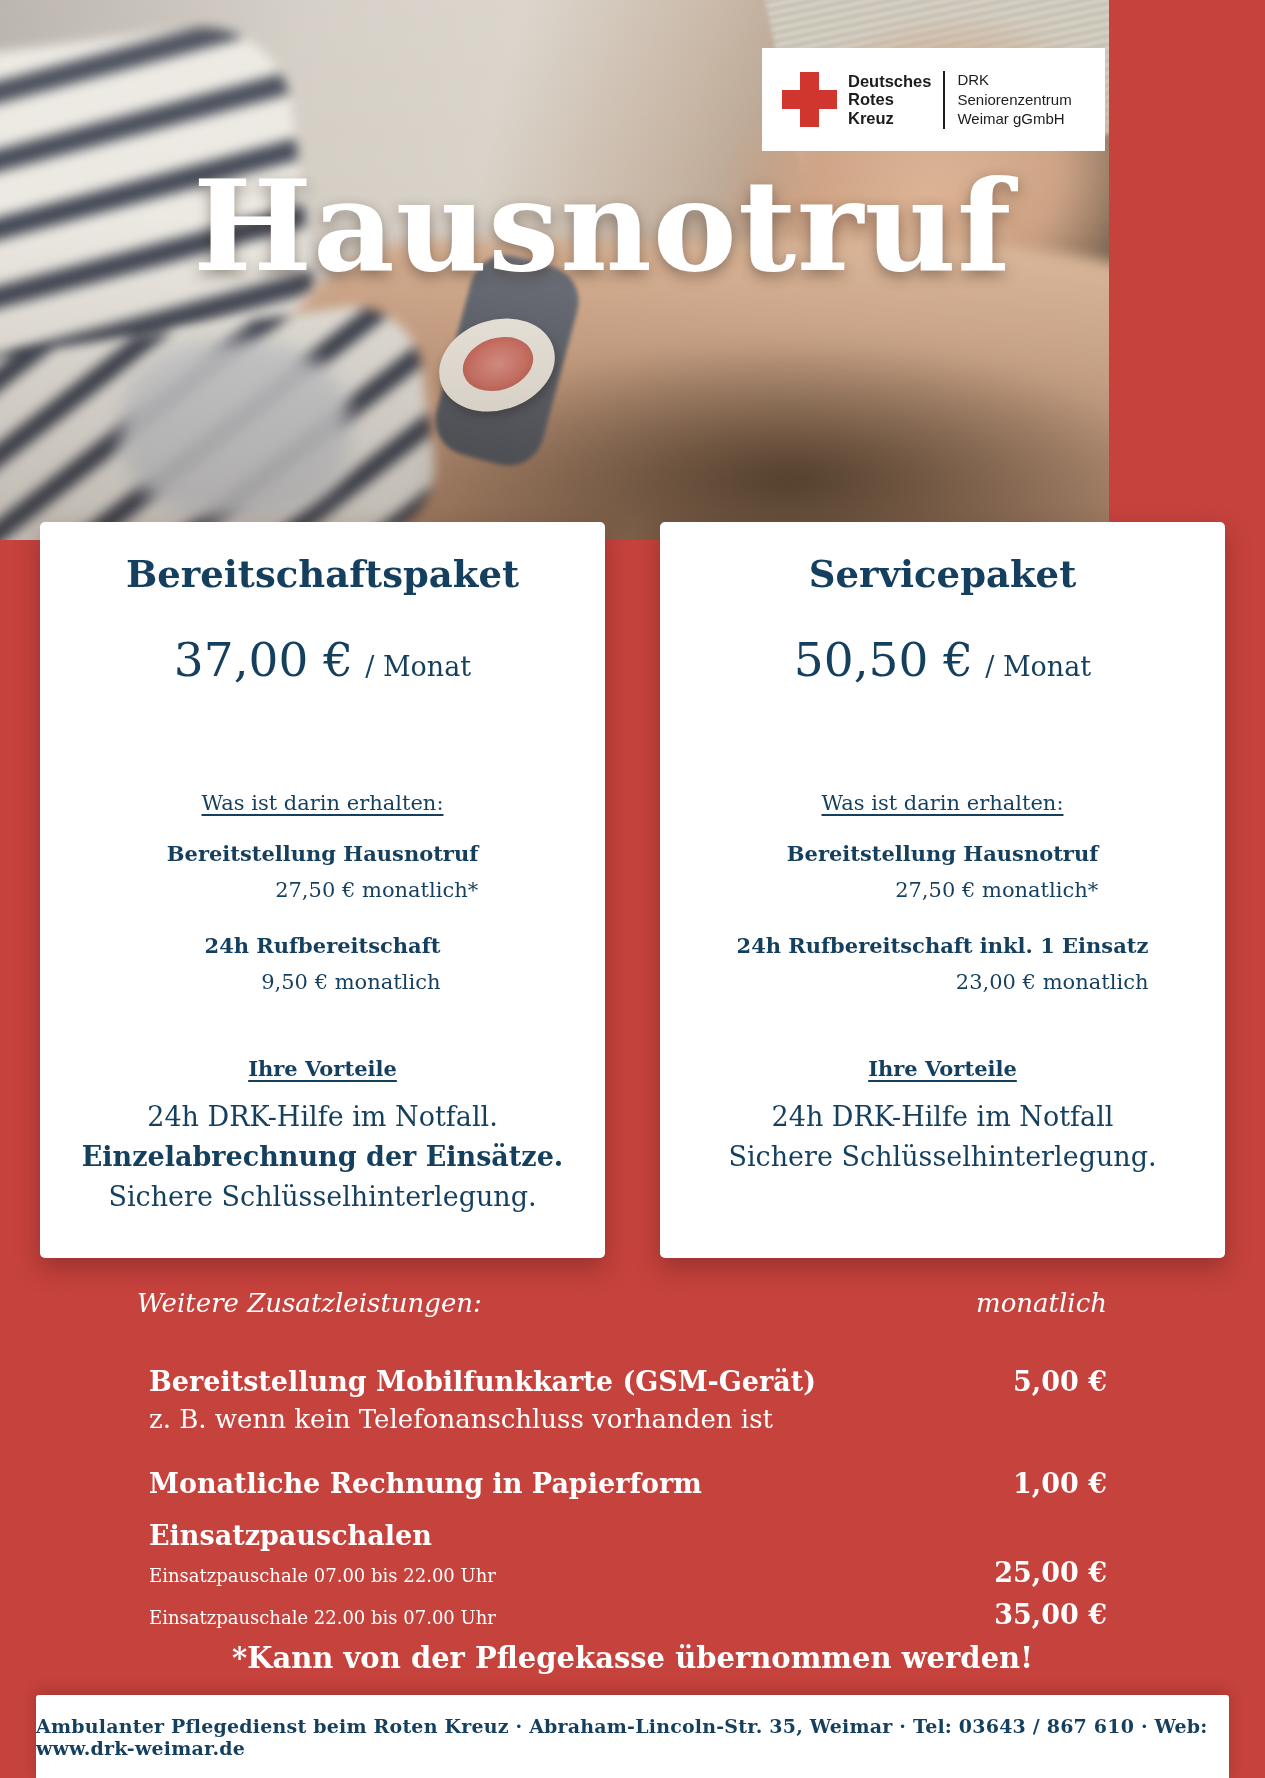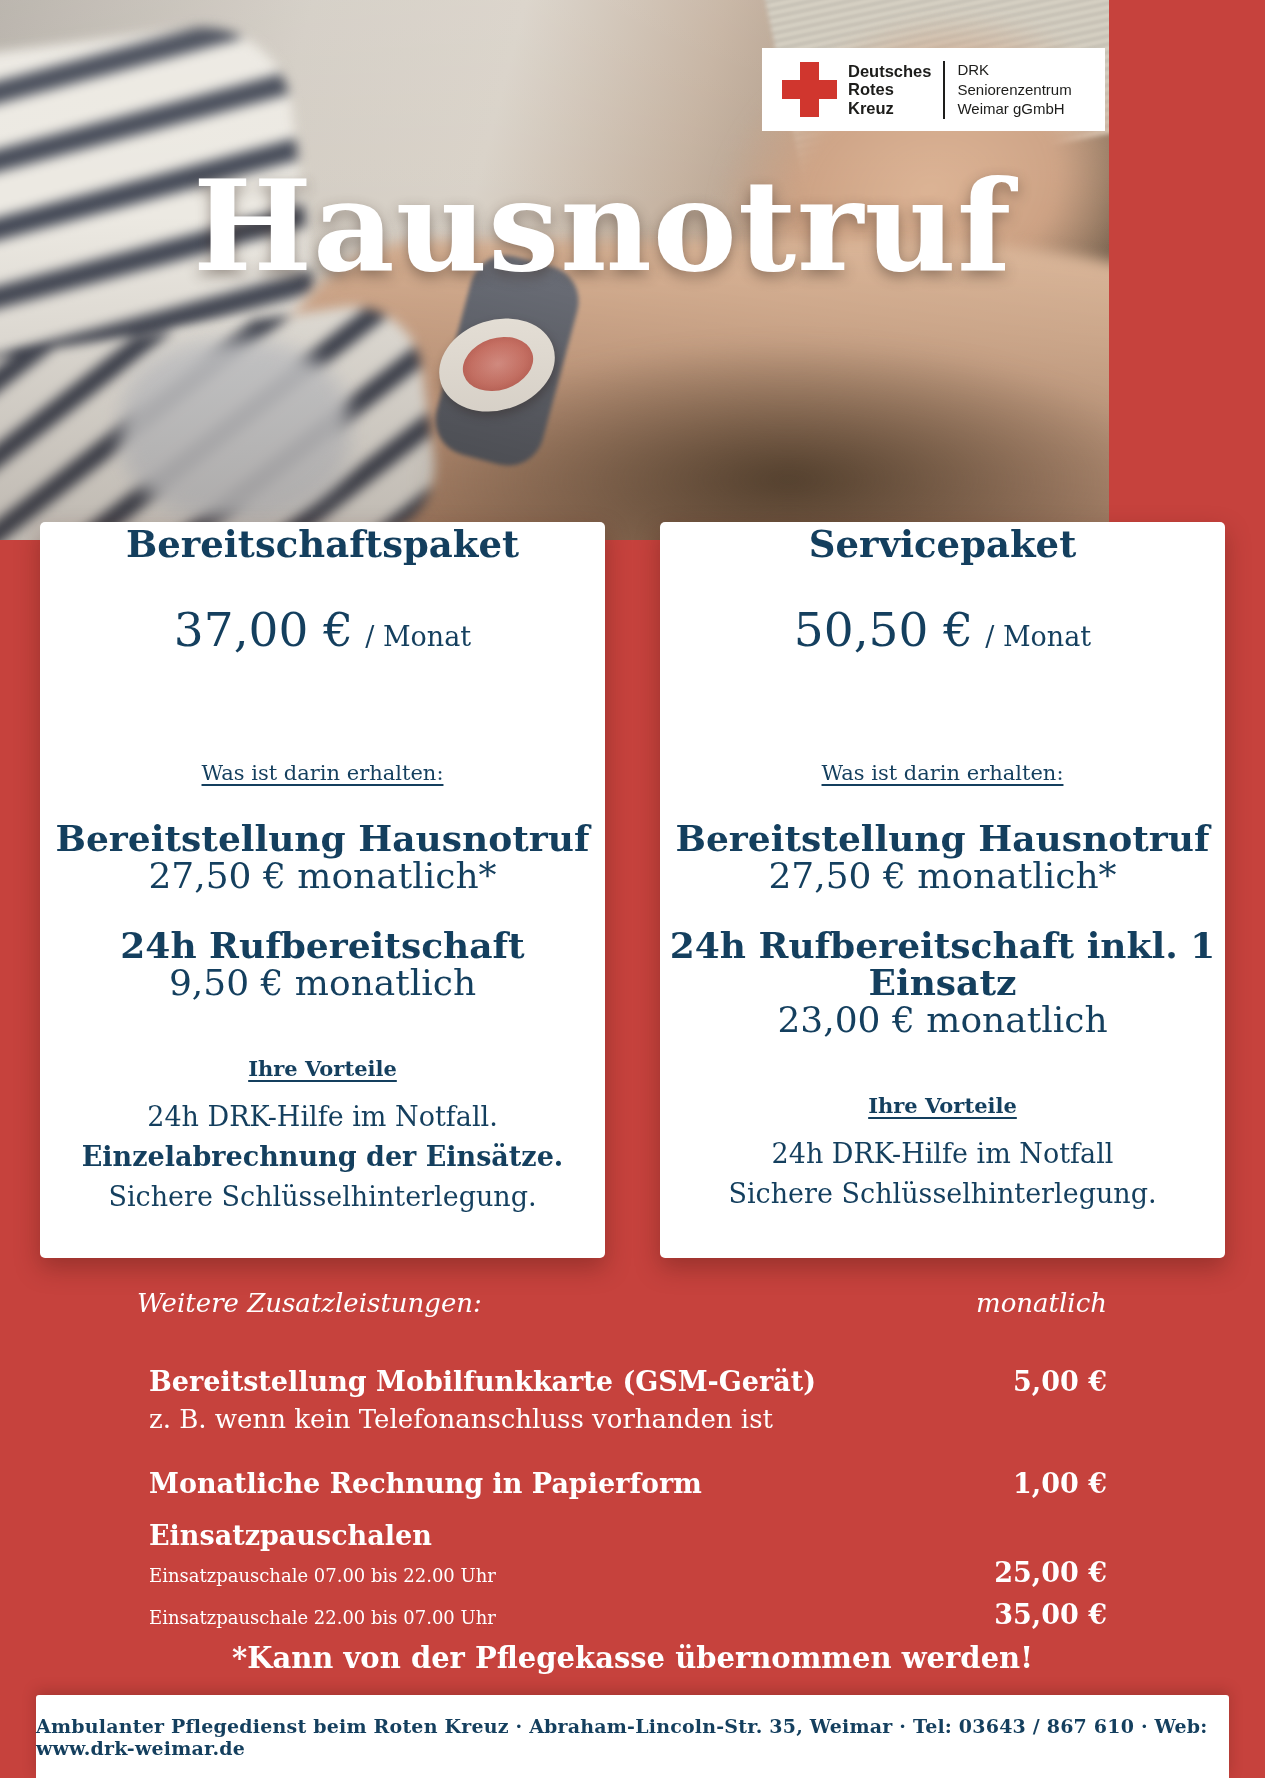--- a/index.html
+++ b/index.html
@@ -38,42 +38,42 @@
     background:#f1ece3;border-radius:50%;box-shadow:0 5px 10px rgba(40,30,25,.35);}
   .button-core{position:absolute;left:462px;top:338px;width:72px;height:52px;transform:rotate(-18deg);
     background:radial-gradient(closest-side,#e2958a 0%,#d4776a 75%,#c96a5e 100%);border-radius:50%;}
   .hero-title{
     position:absolute;left:193px;top:152px;
     font-size:126px;font-weight:bold;color:#ffffff;letter-spacing:1px;
     text-shadow:0 5px 14px rgba(55,40,30,.45);
   }
   
   .logo-box{
-    position:absolute;left:762px;top:48px;width:343px;height:83px;background:#ffffff;
+    position:absolute;left:762px;top:48px;width:343px;height:103px;background:#ffffff;
     display:flex;align-items:center;box-sizing:border-box;padding-left:20px;
   }
   .cross{position:relative;width:55px;height:55px;flex:0 0 auto;}
   .cross .v{position:absolute;left:33%;top:0;width:34%;height:100%;background:#d0362e;}
   .cross .h{position:absolute;top:33%;left:0;height:34%;width:100%;background:#d0362e;}
   .org{font-family:"Liberation Sans",sans-serif;font-weight:bold;font-size:16.5px;line-height:1.12;color:#1d1d1b;margin-left:11px;white-space:pre-line;}
   .logo-divider{width:2px;height:58px;background:#1d1d1b;margin:0 12px;flex:0 0 auto;}
   .unit{font-family:"Liberation Sans",sans-serif;font-size:15px;line-height:1.32;color:#1d1d1b;white-space:pre-line;}
   
   .cards{position:absolute;left:40px;top:522px;width:1185px;height:736px;display:flex;gap:55px;}
   .card{
     flex:1;background:#ffffff;border-radius:5px;box-shadow:0 10px 24px rgba(70,20,15,.35);
     display:flex;flex-direction:column;align-items:center;text-align:center;
     color:#143f5e;box-sizing:border-box;
   }
-  .card-title{font-size:37px;font-weight:bold;line-height:44px;}
+  .card-title{margin-top:30px;font-size:37px;font-weight:bold;line-height:44px;}
   .price-row{margin-top:32px;display:flex;align-items:baseline;gap:12px;line-height:64px;}
   .price{font-size:47px;}
   .price-suffix{font-size:27px;}
   .included-heading{margin-top:90px;font-size:21px;line-height:28px;text-decoration:underline;text-underline-offset:4px;}
-  .pkg-item{margin-top:33px;font-size:36px;line-height:37px;}
+  .pkg-item{margin-top:18px;font-size:21px;line-height:37px;text-align:right;}
   .pkg-item .t{font-weight:bold;}
   .benefits-heading{margin-top:54px;font-size:21px;line-height:28px;font-weight:bold;text-decoration:underline;text-underline-offset:4px;}
   .benefits{margin-top:14px;font-size:27px;line-height:40px;}
   .benefits .b{font-weight:bold;}
   
   .extras{position:absolute;left:137px;top:1286px;width:970px;color:#ffffff;}
   .x-header{display:flex;justify-content:space-between;align-items:baseline;font-style:italic;font-size:26px;line-height:34px;gap:48px;}
   .x-item{margin-top:0;margin-left:12px;}
   .x-row{display:flex;justify-content:space-between;align-items:baseline;}
   .x-title{font-weight:bold;font-size:27px;line-height:36px;}

